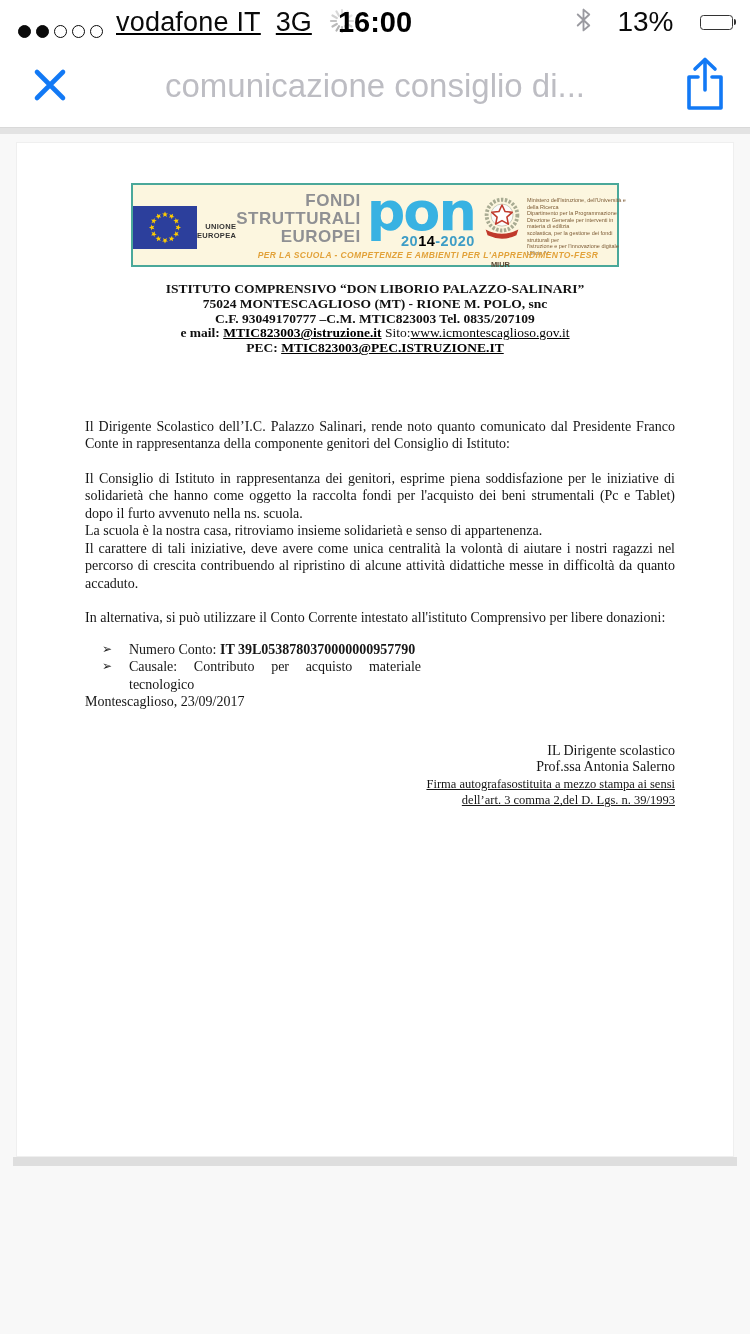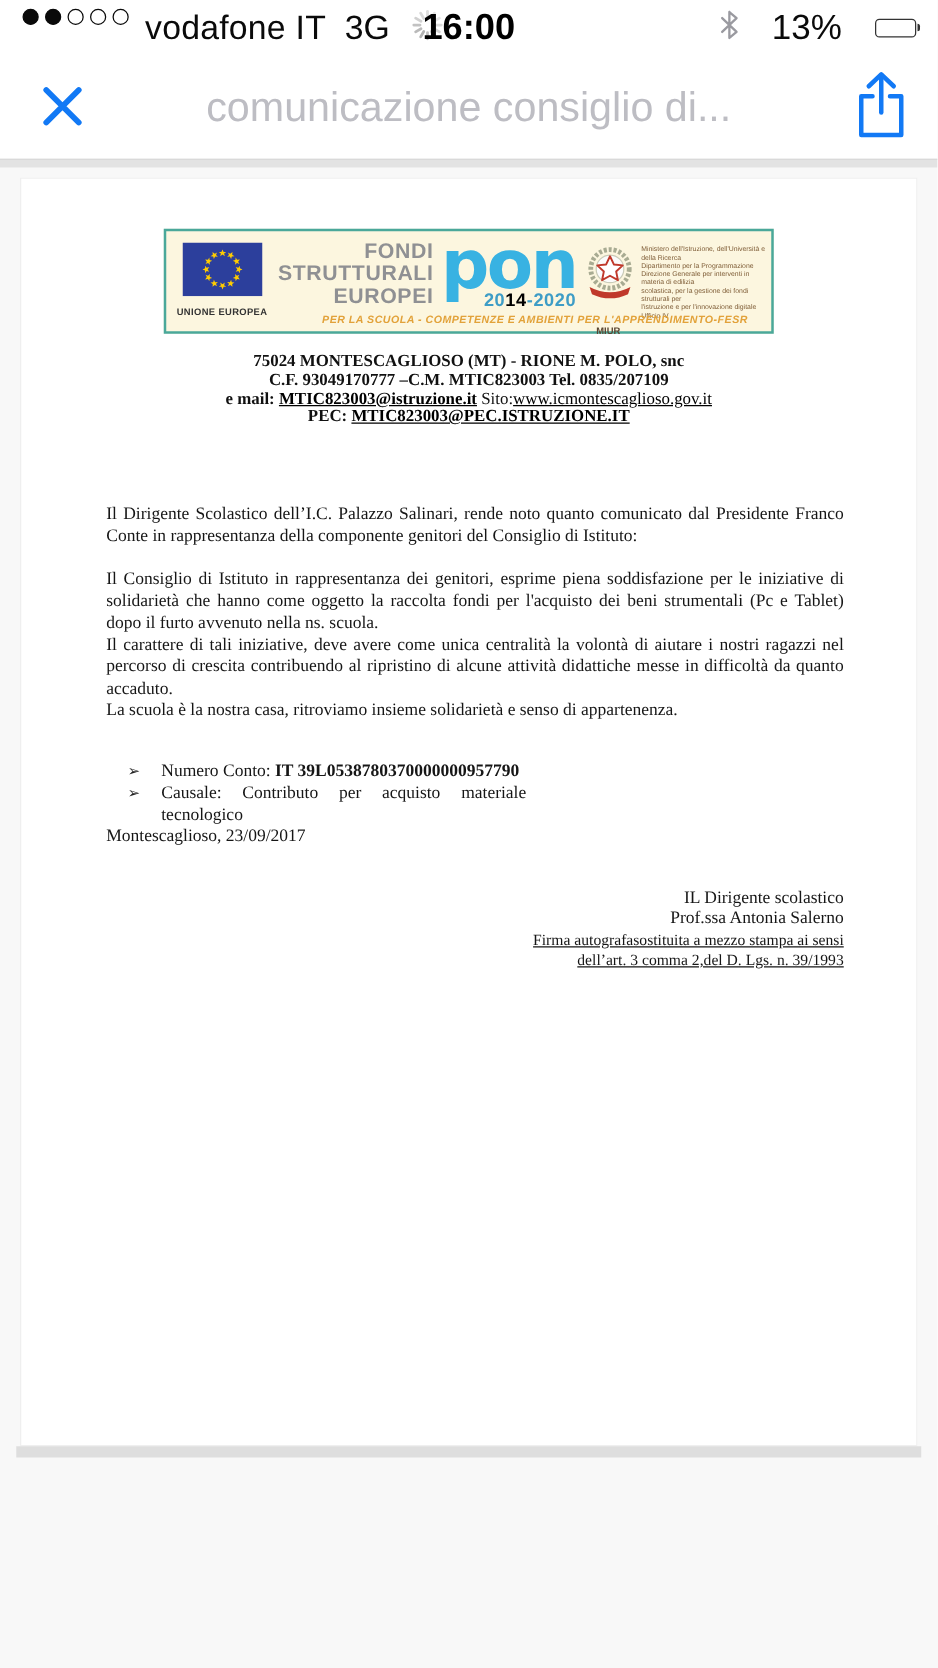--- a/index.html
+++ b/index.html
@@ -4,21 +4,21 @@
 <style>
   html,body{margin:0;padding:0;}
   body{
     width:750px;height:1334px;position:relative;overflow:hidden;
     background:#f8f8f8;font-family:"Liberation Sans",sans-serif;
     -webkit-font-smoothing:antialiased;
   }
   
   .chrome{position:absolute;top:0;left:0;width:750px;height:127px;background:#fff;}
   .status-bar{position:absolute;top:0;left:0;width:750px;height:44px;display:flex;align-items:center;}
-  .sb-left{display:flex;align-items:flex-start;gap:7px;margin-left:18px;}
+  .sb-left{display:flex;align-items:flex-end;gap:7px;margin-left:18px;text-decoration:underline;}
   .dots{display:flex;align-items:center;gap:5px;margin-right:6px;}
   .dot{width:13px;height:13px;border-radius:50%;border:1.5px solid #0a0a0a;box-sizing:border-box;}
   .dot.filled{background:#0a0a0a;}
   .carrier{font-size:27px;color:#0a0a0a;letter-spacing:0.2px;}
   .net{font-size:27px;color:#0a0a0a;margin-left:8px;}
   .spinner{margin-left:10px;}
   .sb-time{position:absolute;left:50%;transform:translateX(-50%);font-size:29px;font-weight:bold;color:#000;}
   .sb-right{position:absolute;right:14px;top:0;height:44px;display:flex;align-items:center;gap:26px;}
   .pct{font-size:28px;color:#0a0a0a;}
   .battery{display:flex;align-items:center;}
@@ -29,21 +29,21 @@
   .nav-bar{position:absolute;top:44px;left:0;width:750px;height:83px;display:flex;align-items:center;}
   .nav-close{position:absolute;left:28px;top:20px;width:44px;height:44px;cursor:pointer;background:none;border:none;padding:0;}
   .nav-title{position:absolute;left:50%;transform:translateX(-50%);font-size:33px;color:#bdbdc3;white-space:nowrap;}
   .nav-share{position:absolute;right:22px;top:12px;width:46px;height:58px;cursor:pointer;background:none;border:none;padding:0;}
   .sep-band{position:absolute;top:127px;left:0;width:750px;height:7px;background:#e3e3e3;border-top:1px solid #d9d9d9;box-sizing:border-box;}
   
   .page{position:absolute;left:16px;top:142px;width:718px;height:1015px;background:#fff;border:1px solid #efefef;box-sizing:border-box;}
   .page-bottom-edge{position:absolute;left:13px;top:1157px;width:724px;height:9px;background:#dedede;}
   
   .pon-banner{margin:40px auto 0;width:488px;height:84px;box-sizing:border-box;border:2px solid #4aa89a;background:#fcf6df;position:relative;display:flex;}
-  .eu-col{width:106px;display:flex;flex-direction:column;align-items:center;padding-top:9px;text-align:right;}
+  .eu-col{width:106px;display:flex;flex-direction:row;align-items:center;padding-top:9px;text-align:right;}
   .eu-label{font-size:7.5px;font-weight:bold;color:#333;margin-top:3px;letter-spacing:0.3px;}
   .fondi-col{width:142px;text-align:right;padding-top:7px;color:#8f9093;font-weight:bold;font-size:17px;line-height:18px;letter-spacing:0.5px;font-family:"Liberation Sans",sans-serif;}
   .pon-col{width:110px;padding-left:6px;}
   .pon-word{font-size:54px;font-weight:bold;color:#38b2e2;line-height:46px;letter-spacing:-2px;margin-top:4px;font-family:"DejaVu Sans",sans-serif;}
   .pon-years{font-size:14.5px;font-weight:bold;text-align:right;margin-top:-2px;letter-spacing:0.5px;}
   .yr-blue{color:#3e9dc6;} .yr-orange{color:#000000;}
   .tagline{position:absolute;bottom:5px;left:112px;width:366px;text-align:center;font-size:8.5px;font-weight:bold;color:#e2a23a;letter-spacing:0.4px;white-space:nowrap;font-style:italic;}
   .miur-col{flex:1;padding-top:8px;padding-left:2px;}
   .miur-row{display:flex;}
   .miur-text{width:104px;font-size:5.5px;line-height:6.6px;color:#7d5b35;padding-top:4px;}
@@ -195,33 +195,35 @@
           <div>l'istruzione e per l'innovazione digitale</div>
           <div>Ufficio IV</div>
         </div>
       </div>
       <div class="miur-label">MIUR</div>
     </div>
     <div class="tagline">PER LA SCUOLA - COMPETENZE E AMBIENTI PER L'APPRENDIMENTO-FESR</div>
   </div>
 
   <div class="school-header">
+    <div>ISTITUTO COMPRENSIVO “DON LIBORIO PALAZZO-SALINARI”</div>
     <div>75024 MONTESCAGLIOSO (MT) - RIONE M. POLO, snc</div>
     <div>C.F. 93049170777 –C.M. MTIC823003 Tel. 0835/207109</div>
     <div><span>e mail: </span><a class="lnk">MTIC823003@istruzione.it</a><span class="plain"> Sito:</span><a class="lnk plain">www.icmontescaglioso.gov.it</a></div>
     <div><span>PEC: </span><a class="lnk">MTIC823003@PEC.ISTRUZIONE.IT</a></div>
   </div>
 
   <div class="doc-body">
     <p>Il Dirigente Scolastico dell’I.C. Palazzo Salinari, rende noto quanto comunicato dal Presidente Franco Conte in rappresentanza della componente genitori del Consiglio di Istituto:</p>
     <div class="gap"></div>
     <p>Il Consiglio di Istituto in rappresentanza dei genitori, esprime piena soddisfazione per le iniziative di solidarietà che hanno come oggetto la raccolta fondi per l'acquisto dei beni strumentali (Pc e Tablet) dopo il furto avvenuto nella ns. scuola.</p>
+    <p>La scuola è la nostra casa, ritroviamo insieme solidarietà e senso di appartenenza.</p>
     <p>Il carattere di tali iniziative, deve avere come unica centralità  la volontà di aiutare i nostri ragazzi  nel percorso di crescita contribuendo al ripristino di alcune attività didattiche messe in difficoltà da quanto accaduto.</p>
-    <p>La scuola è la nostra casa, ritroviamo insieme solidarietà e senso di appartenenza.</p>
     <div class="gap"></div>
+    <p>In alternativa, si può utilizzare il Conto Corrente intestato all'istituto Comprensivo per libere donazioni:</p>
 
     <div class="bullets">
       <div class="bullet-row">
         <span class="bullet-arrow">➢</span>
         <span class="bullet-text"><span>Numero Conto: </span><span class="b">IT 39L0538780370000000957790</span></span>
       </div>
       <div class="bullet-row">
         <span class="bullet-arrow">➢</span>
         <span class="bullet-text narrow">Causale: Contributo per acquisto materiale tecnologico</span>
       </div>

